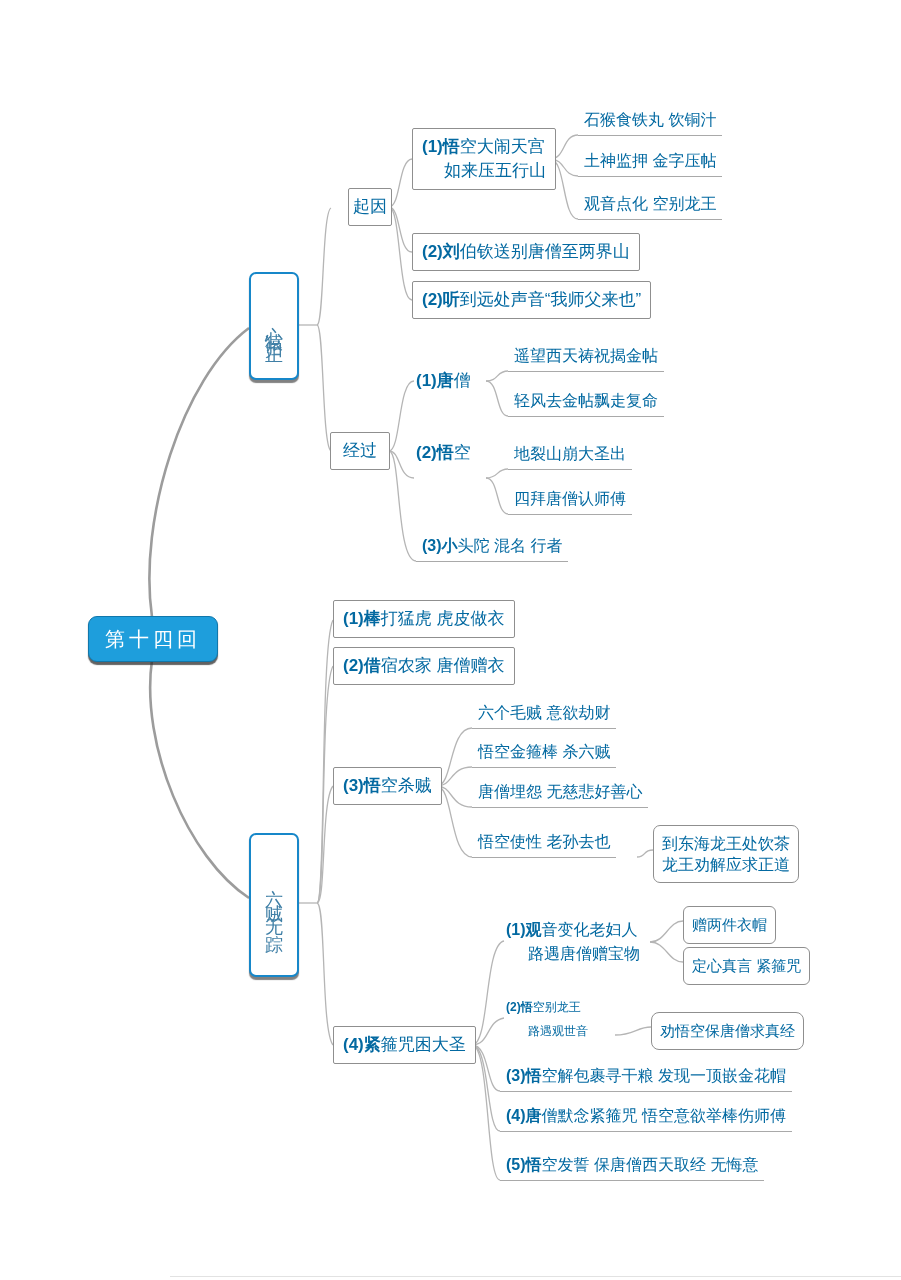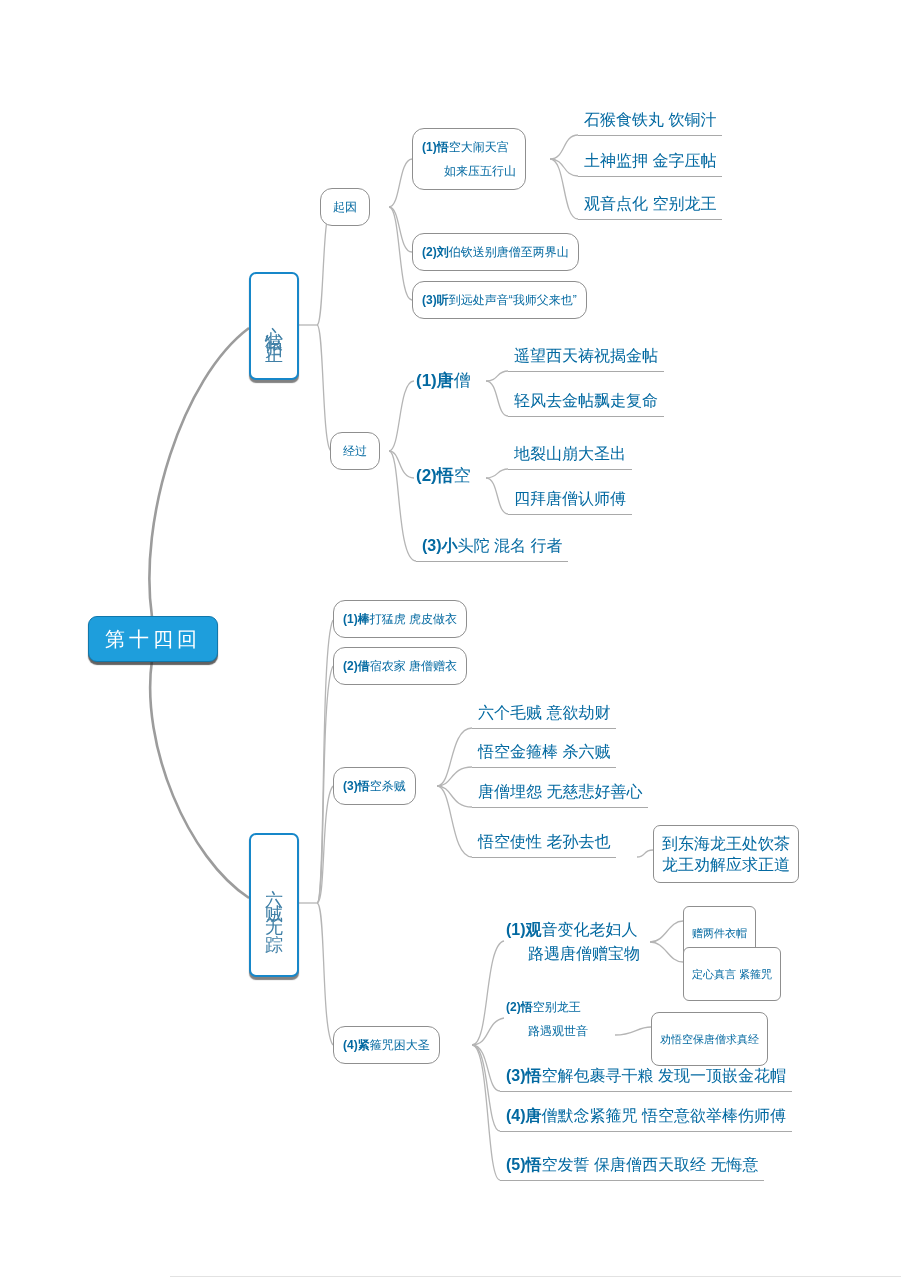--- a/index.html
+++ b/index.html
@@ -2,26 +2,26 @@
 <html><head>
 <meta charset="utf-8">
 <style>
   html,body{margin:0;padding:0;background:#ffffff;}
   body{font-family:"Liberation Sans","DejaVu Sans",sans-serif;}
   .canvas{position:relative;width:901px;height:1280px;background:#fff;overflow:hidden;}
   svg.links{position:absolute;left:0;top:0;pointer-events:none;}
   svg.links path{fill:none;stroke:#b5b5b5;stroke-width:1.3;}
   svg.links path.thick{stroke:#9c9c9c;stroke-width:2.6;}
   .node{position:absolute;white-space:nowrap;color:#0369a1;}
-  .box{border:1.5px solid #8f8f8f;background:#fff;border-radius:12px;
-       padding:6px 9px;font-size:12px;line-height:24px;}
+  .box{border:1.5px solid #8f8f8f;background:#fff;border-radius:2px;
+       padding:6px 9px;font-size:17px;line-height:24px;}
   .leaf{font-size:16px;line-height:21px;padding:4px 6px 5px 6px;
         border-bottom:1.5px solid #a9a9a9;}
   .plain{font-size:17px;line-height:24px;padding:0 2px;}
-  .smallbox{font-size:11px;line-height:20px;padding:16px 8px;border-radius:6px;}
+  .smallbox{font-size:15px;line-height:20px;padding:8px 8px;border-radius:6px;}
   .twoline{line-height:21px;font-size:16px;padding:7px 8px;border-radius:7px;}
   .l2{padding-left:22px;}
   .node b{font-weight:bold;}
   .root{background:#1e9edc;color:#fff;border:1px solid #1177ab;border-radius:9px;
         font-size:20px;line-height:26px;letter-spacing:4px;padding:9px 16px;
         box-shadow:0 2.5px 1px rgba(45,45,45,.75);}
   .vbox{background:#fff;border:2px solid #1787c9;border-radius:7px;color:#3f7fa6;
         font-size:18px;writing-mode:vertical-lr;text-orientation:upright;
         text-align:center;box-shadow:0 2.5px 1px rgba(45,45,45,.6);}
   .vbox.h104{width:46px;height:104px;line-height:46px;letter-spacing:7px;}
@@ -83,37 +83,37 @@
     <path d="M 650,942 C 666,942 668,962 683,962"></path>
 
     <path d="M 615,1035 C 634,1035 637,1027 651,1027"></path>
   </svg>
 
   <div class="node root" style="left:88px;top:616px">第十四回</div>
 
   <div class="node vbox h104" style="left:249px;top:272px">心猿归正</div>
   <div class="node vbox h140" style="left:249px;top:833px">六贼无踪</div>
 
-  <div class="node box" style="left:320px;top:188px;padding:6px 12px">起因</div>
+  <div class="node box" style="left:348px;top:188px;padding:6px 4px">起因</div>
   <div class="node box" style="left:330px;top:432px;padding:6px 12px">经过</div>
 
   <div class="node box" style="left:412px;top:128px">
     <div><b>(1)悟</b><span>空大闹天宫</span></div>
     <div class="l2">如来压五行山</div>
   </div>
   <div class="node leaf" style="left:578px;top:105px">石猴食铁丸 饮铜汁</div>
   <div class="node leaf" style="left:578px;top:146px">土神监押 金字压帖</div>
   <div class="node leaf" style="left:578px;top:189px">观音点化 空别龙王</div>
   <div class="node box" style="left:412px;top:233px"><b>(2)刘</b><span>伯钦送别唐僧至两界山</span></div>
-  <div class="node box" style="left:412px;top:281px"><b>(3)听</b><span>到远处声音“我师父来也”</span></div>
+  <div class="node box" style="left:412px;top:281px"><b>(2)听</b><span>到远处声音“我师父来也”</span></div>
 
   <div class="node plain" style="left:414px;top:369px"><b>(1)唐</b><span>僧</span></div>
   <div class="node leaf" style="left:508px;top:341px">遥望西天祷祝揭金帖</div>
   <div class="node leaf" style="left:508px;top:386px">轻风去金帖飘走复命</div>
-  <div class="node plain" style="left:414px;top:464px"><b>(2)悟</b><span>空</span></div>
+  <div class="node plain" style="left:414px;top:441px"><b>(2)悟</b><span>空</span></div>
   <div class="node leaf" style="left:508px;top:439px">地裂山崩大圣出</div>
   <div class="node leaf" style="left:508px;top:484px">四拜唐僧认师傅</div>
   <div class="node leaf" style="left:416px;top:531px"><b>(3)小</b><span>头陀 混名 行者</span></div>
 
   <div class="node box" style="left:333px;top:600px"><b>(1)棒</b><span>打猛虎 虎皮做衣</span></div>
   <div class="node box" style="left:333px;top:647px"><b>(2)借</b><span>宿农家 唐僧赠衣</span></div>
   <div class="node box" style="left:333px;top:767px"><b>(3)悟</b><span>空杀贼</span></div>
   <div class="node leaf" style="left:472px;top:698px">六个毛贼 意欲劫财</div>
   <div class="node leaf" style="left:472px;top:737px">悟空金箍棒 杀六贼</div>
   <div class="node leaf" style="left:472px;top:777px">唐僧埋怨 无慈悲好善心</div>

